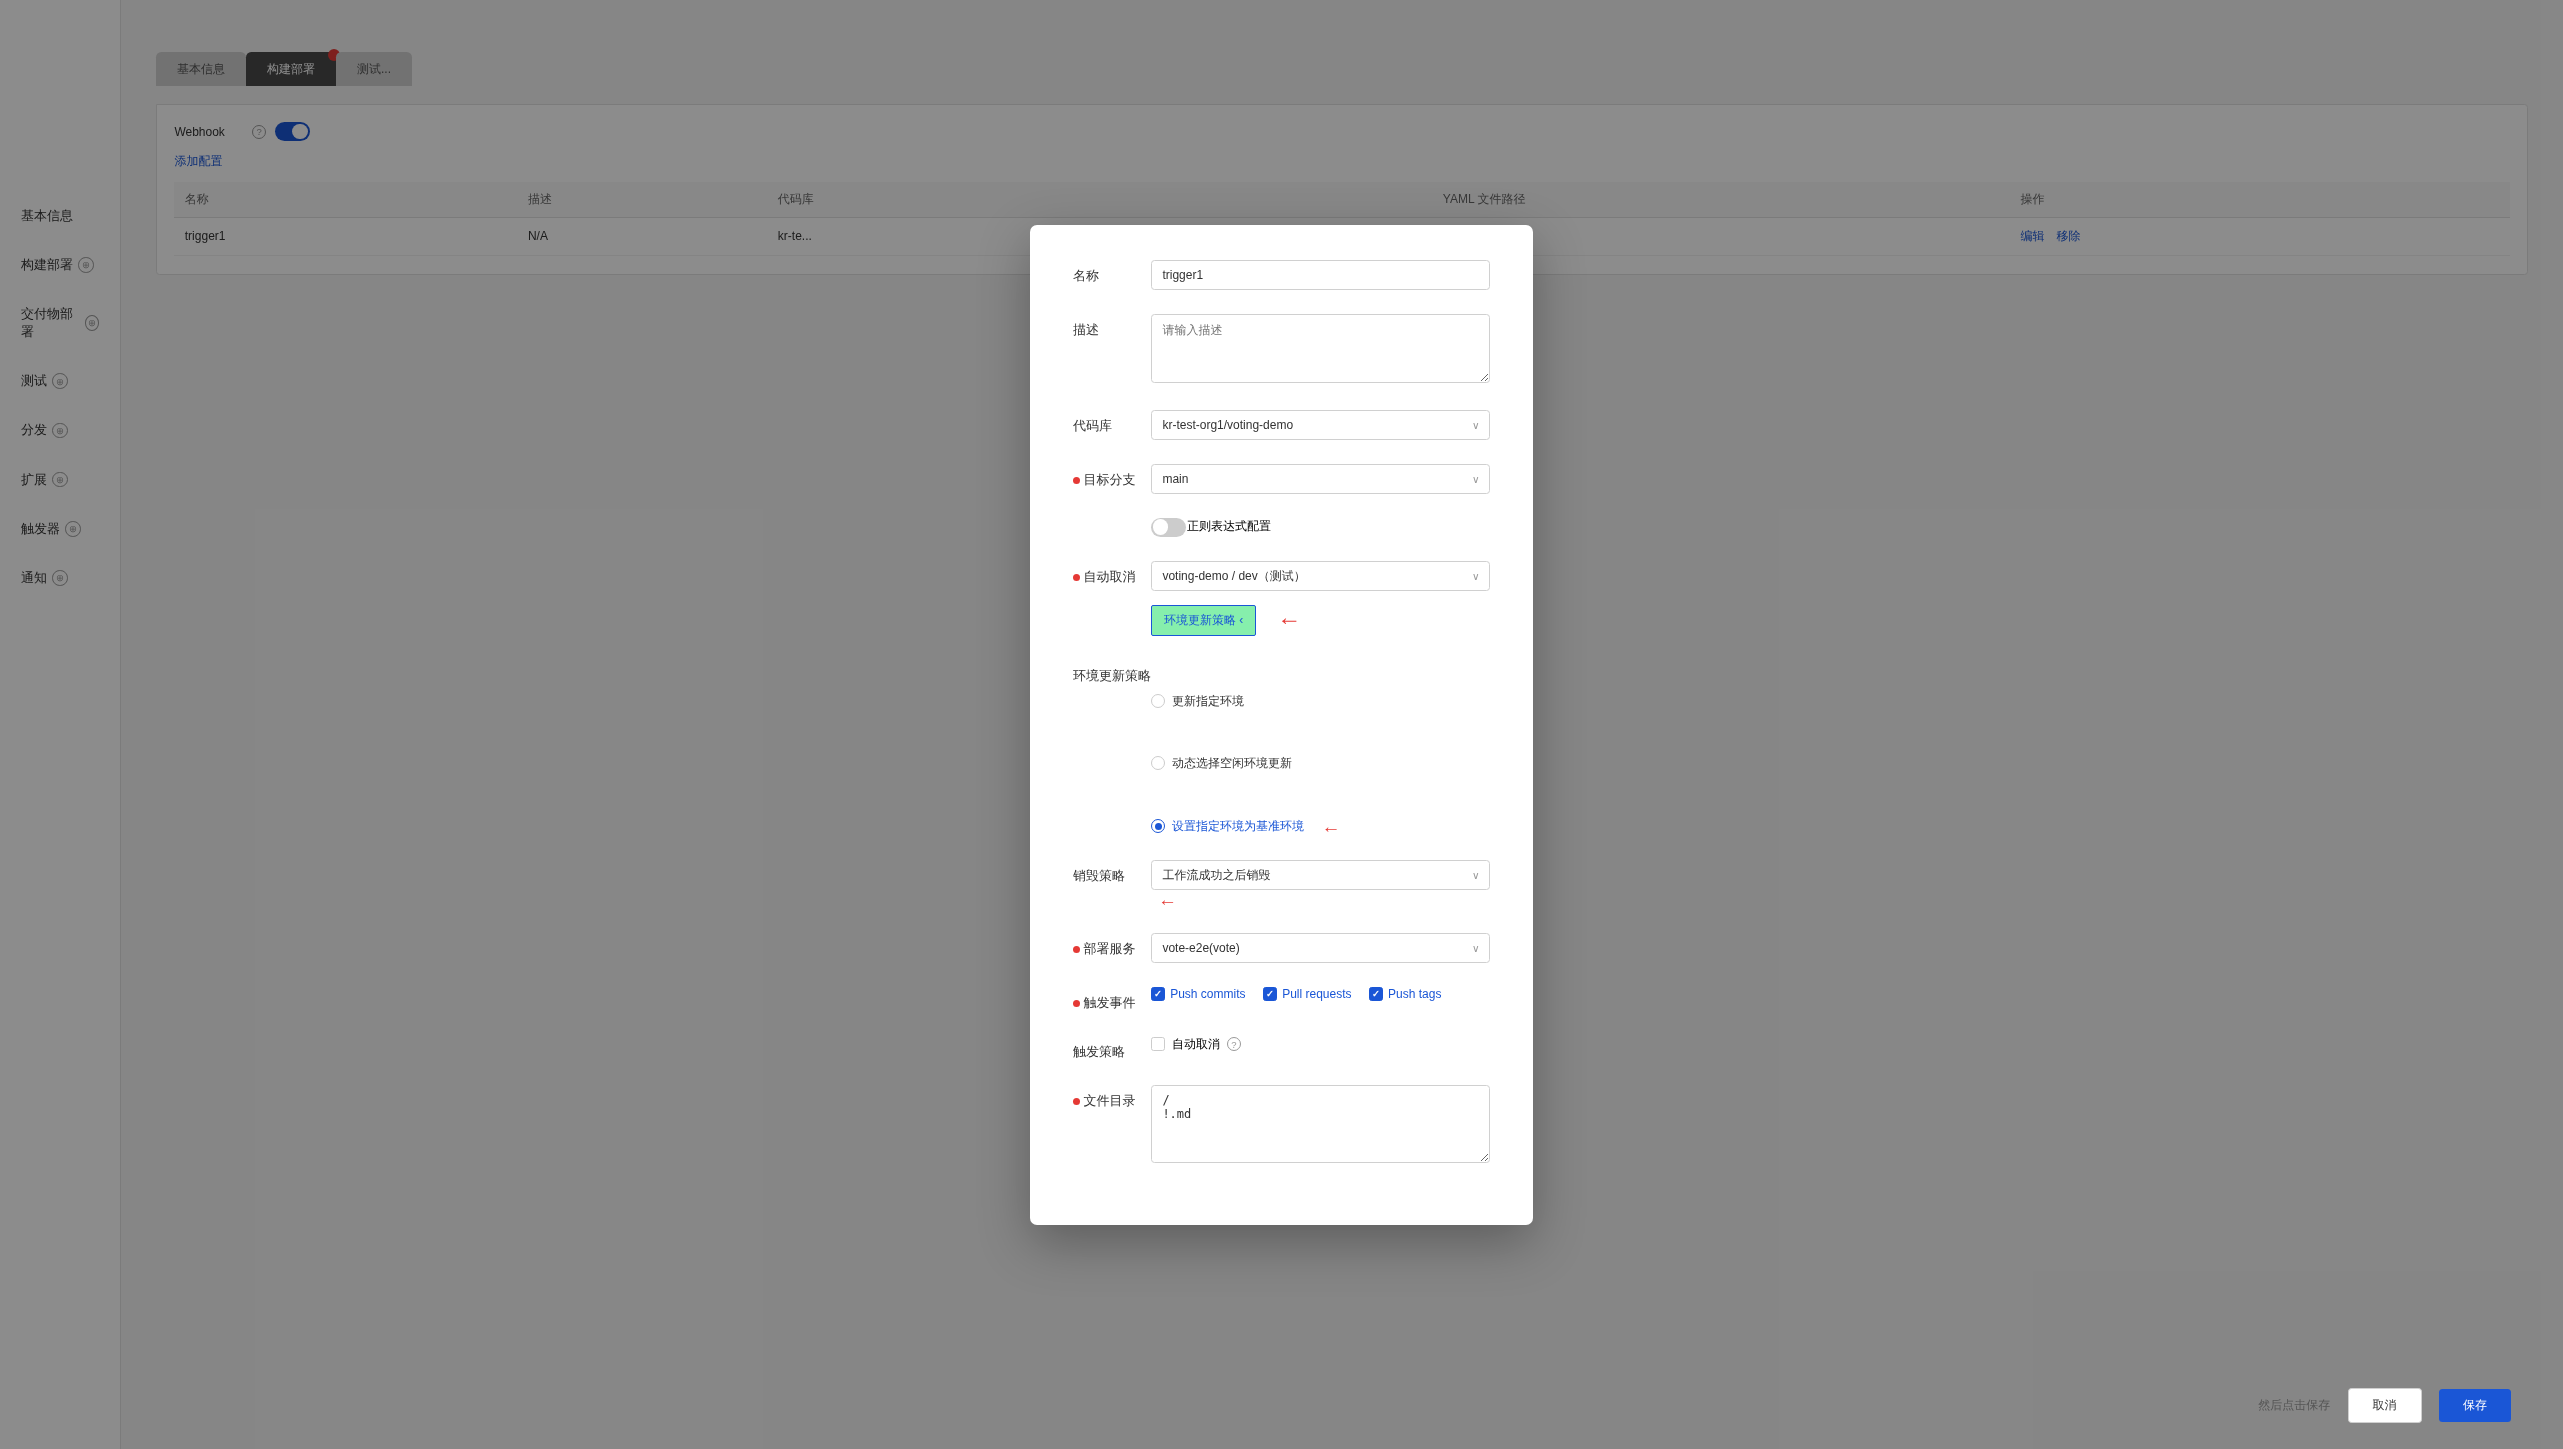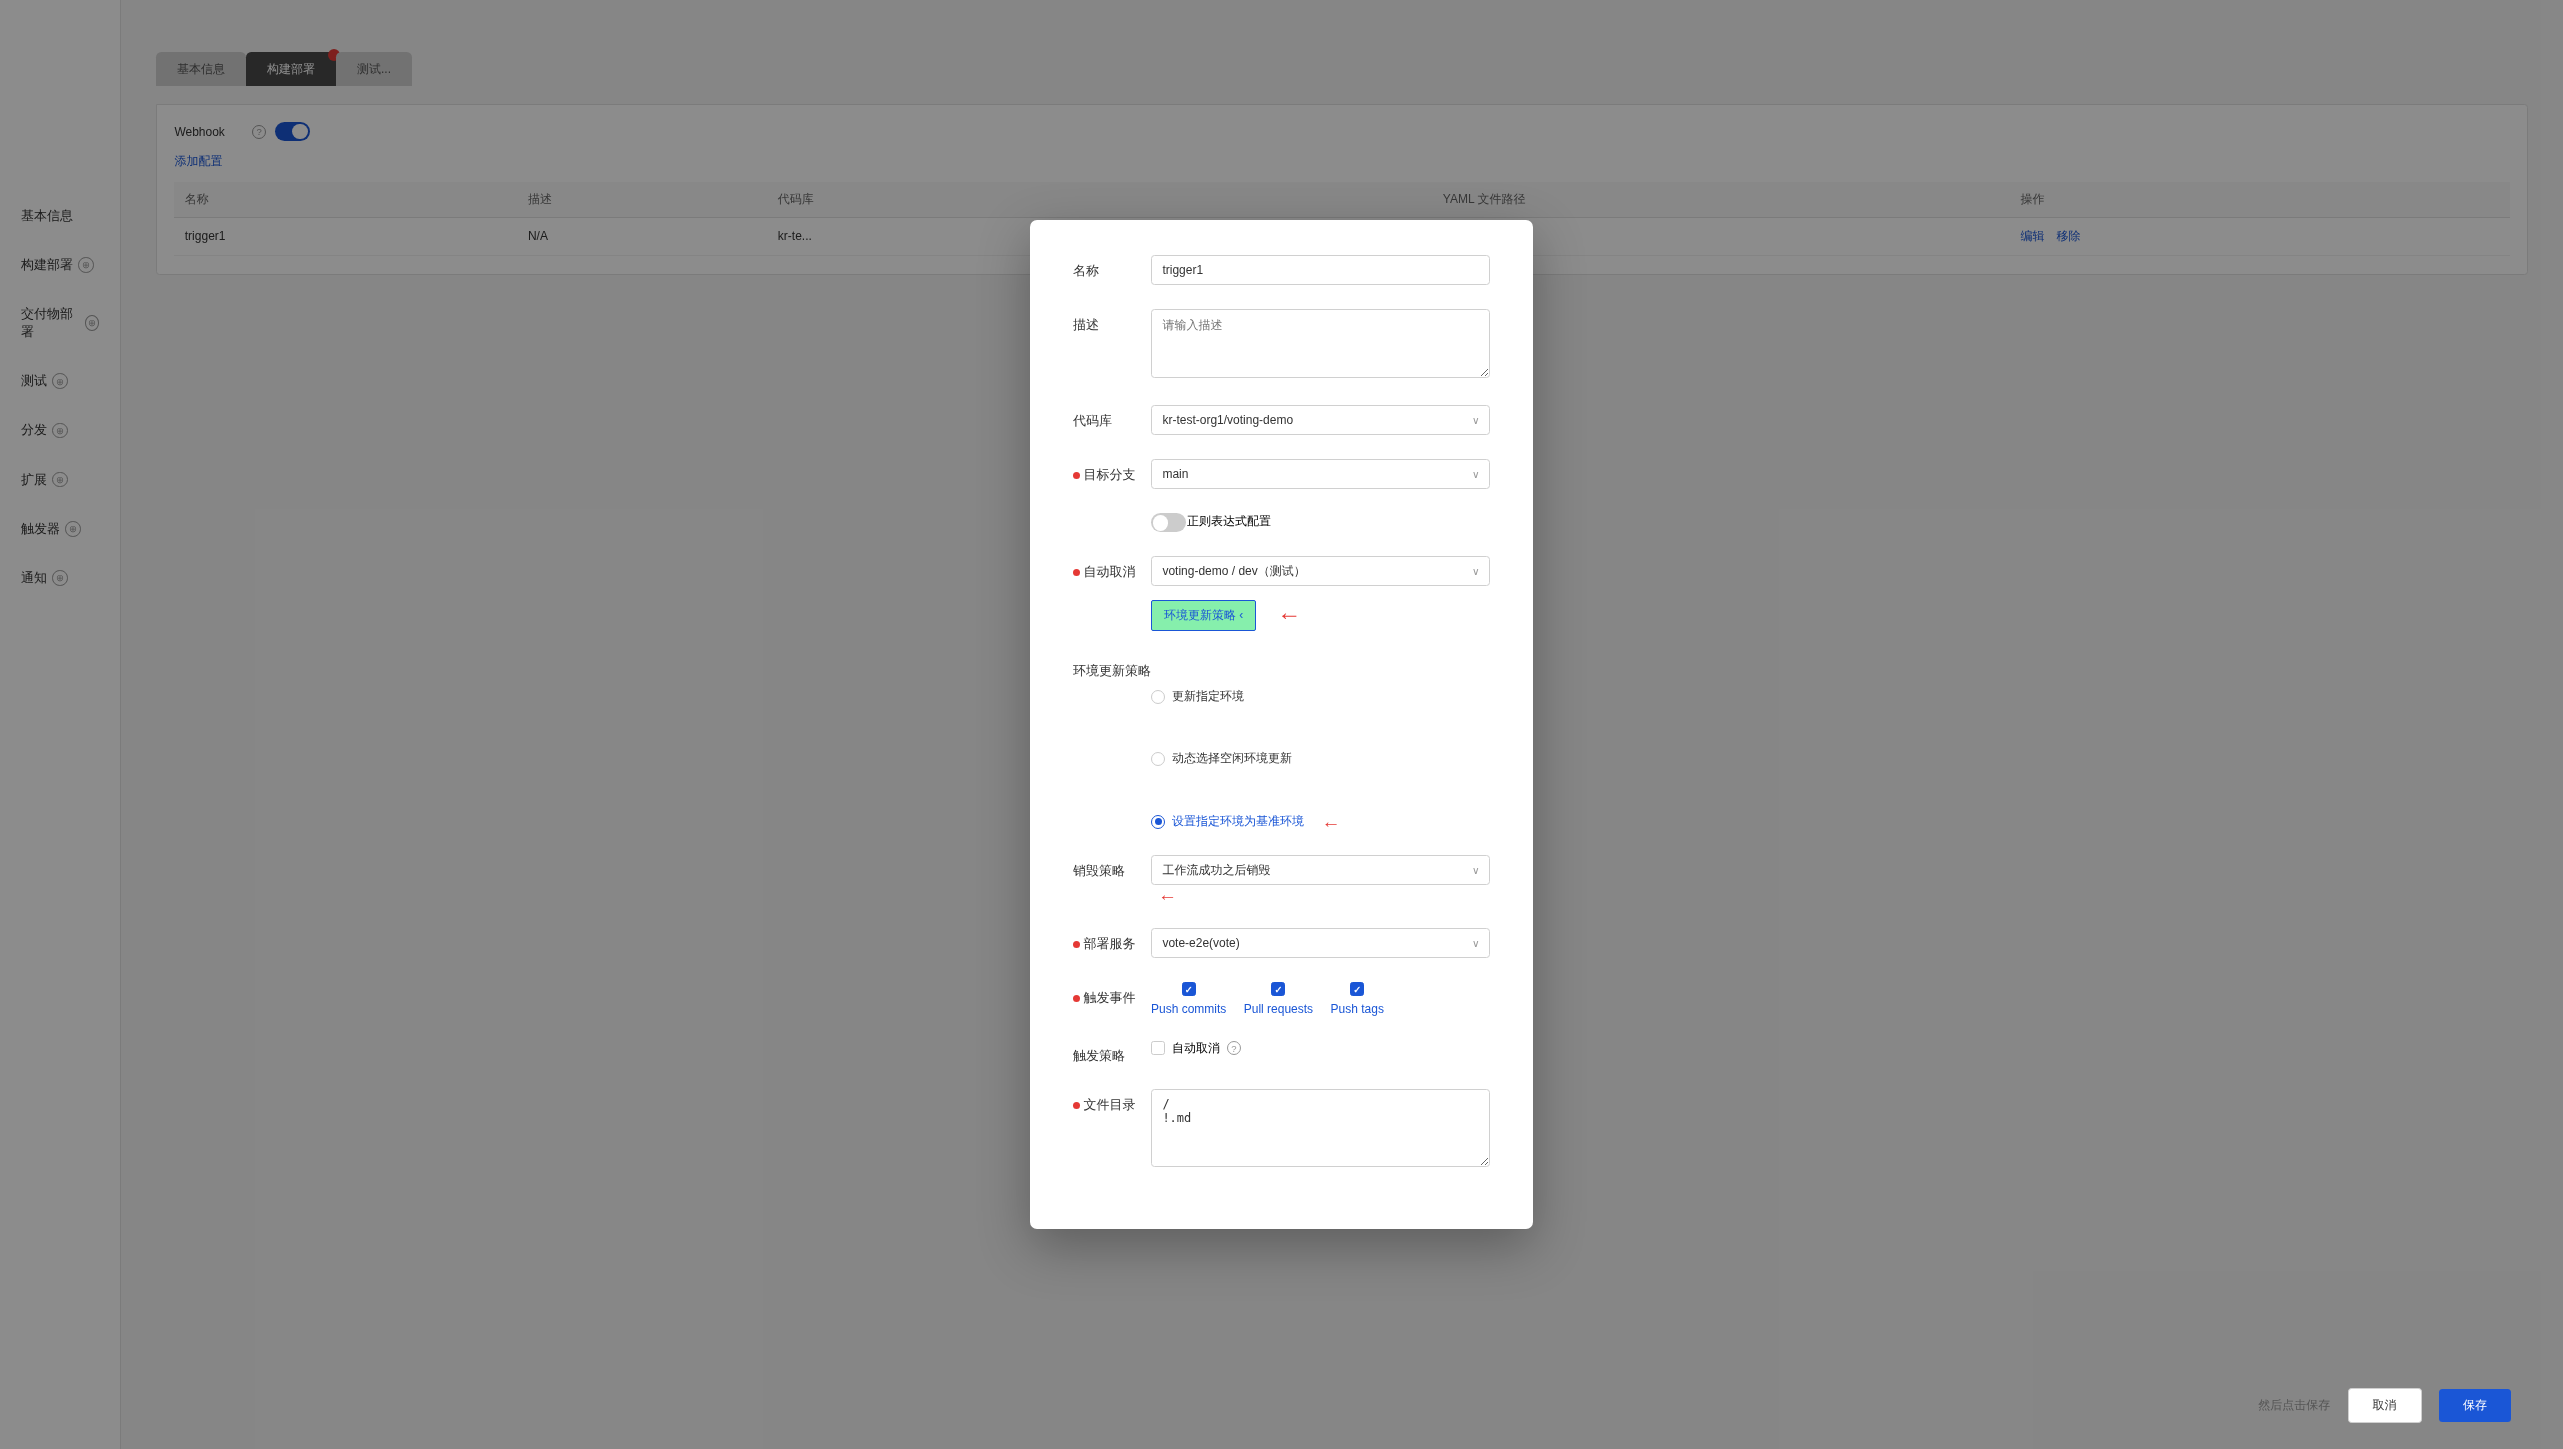--- a/index.html
+++ b/index.html
@@ -336,21 +336,20 @@
       display: flex;
       align-items: center;
       gap: 17.4px;
       flex-wrap: wrap;
     }
     .checkbox-item {
       display: flex;
       align-items: center;
       gap: 5.2px;
       cursor: pointer;
-      flex-direction: column;
     }
     .checkbox-box {
       width: 14px; height: 14px;
       border: 1.7px solid #ccc;
       border-radius: 2.6px;
       display: flex;
       align-items: center;
       justify-content: center;
       background: #fff;
     }

